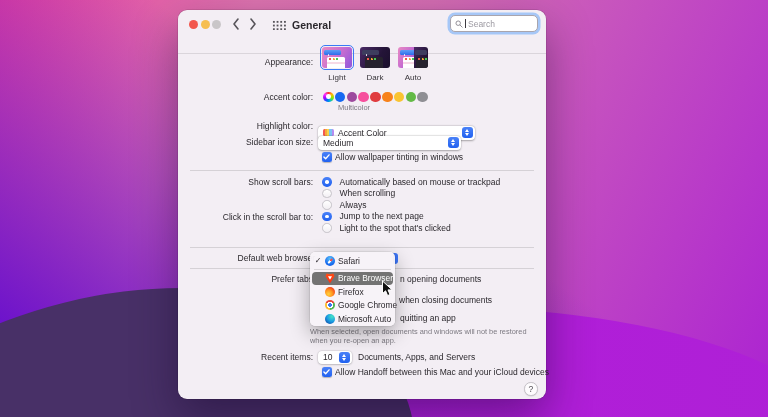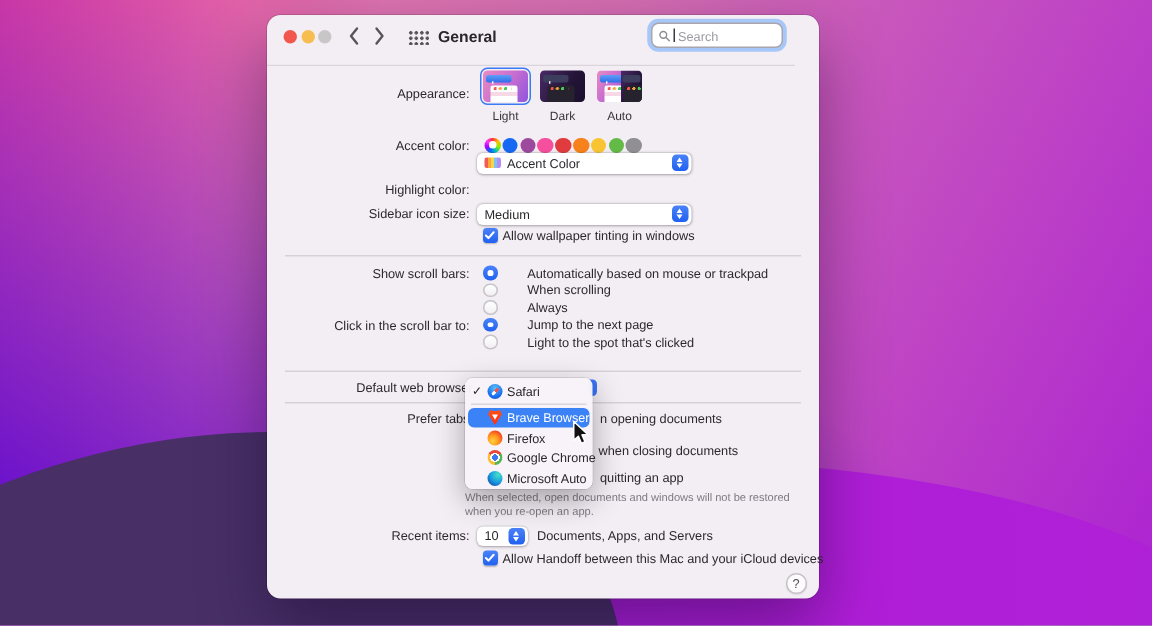--- a/index.html
+++ b/index.html
@@ -13,21 +13,21 @@
   .wave-bright { position:absolute; left:-80px; right:-80px; bottom:-210px; height:320px;
     background:linear-gradient(90deg,#8e1fd0,#b01ed8 70%,#ae21d6);
     border-radius:100% 100% 0 0; transform:rotate(-2deg); }
   .wave-dark { position:absolute; left:-200px; bottom:-260px; width:620px; height:380px;
     background:#483067; border-radius:50%; transform:rotate(-14deg); }
 
   
   .window { position:absolute; left:178px; top:10px; width:368px; height:389px;
     background:#f3eef4; border-radius:9px; box-shadow:0 18px 45px rgba(20,0,40,.42), 0 0 0 .5px rgba(0,0,0,.18);
     font-size:8.5px; color:#2b282d; }
-  .toolbar { position:absolute; left:0; top:0; right:16px; height:34px;
+  .toolbar { position:absolute; left:0; top:0; right:0; height:44px;
     border-bottom:1px solid rgba(0,0,0,.1); border-radius:9px 9px 0 0; }
   .tl { position:absolute; top:9.5px; width:9px; height:9px; border-radius:50%; }
   .tl-red { left:11px; background:#f2574e; }
   .tl-yellow { left:22.5px; background:#f6be50; }
   .tl-gray { left:34px; background:#c9c6c8; }
   .nav-chevron { position:absolute; top:7px; width:10px; height:14px; }
   .grid-icon { position:absolute; left:94px; top:10px; width:14px; height:10px;
     background-image:radial-gradient(circle,#57545a 1px,transparent 1.15px);
     background-size:3.7px 3.7px; }
   .win-title { position:absolute; left:114px; top:9px; font-size:10.5px; font-weight:bold; color:#2a272c; }
@@ -37,21 +37,21 @@
   .search .caret { width:1px; height:9px; background:#3c3a40; }
   .search .ph { color:#9c99a1; font-size:8.5px; }
 
   
   .label { position:absolute; right:233px; transform:translateY(-50%); white-space:nowrap; color:#2b282d; }
   .divider { position:absolute; left:12px; right:12px; height:1px; background:rgba(0,0,0,.12); }
   .check { position:absolute; width:9.5px; height:9.5px; border-radius:2.5px;
     background:linear-gradient(#4a82f8,#2161f0); box-shadow:0 .5px 1px rgba(0,0,0,.25); }
   .check svg { position:absolute; left:1.2px; top:1.7px; }
   .cb-label { position:absolute; transform:translateY(-50%); white-space:nowrap; }
-  .radio-row { display:flex; align-items:center; height:11.5px; gap:20px; }
+  .radio-row { display:flex; align-items:center; height:11.5px; gap:8px; }
   .radio { width:9.5px; height:9.5px; border-radius:50%; flex:0 0 auto;
     background:linear-gradient(#fff,#f2eff3); border:.5px solid #c6c3c9; position:relative; }
   .radio.on { background:linear-gradient(#4a82f8,#2161f0); border:none; }
   .radio.on::after { content:""; position:absolute; left:3px; top:3px; width:3.5px; height:3.5px;
     border-radius:50%; background:#fff; }
 
   .popup { position:absolute; height:13.5px; background:#fff; border-radius:4px;
     box-shadow:0 .5px 2px rgba(0,0,0,.3), 0 0 0 .5px rgba(0,0,0,.06);
     display:flex; align-items:center; padding:0 2px 0 5px; }
   .popup .ptext { flex:1; white-space:nowrap; }
@@ -89,21 +89,21 @@
   .dot.multi { background:conic-gradient(#f33,#fb0,#8e0,#0bc,#06f,#a0f,#f3f,#f33); }
   .dot.multi::after { content:""; position:absolute; left:2.9px; top:2.9px; width:4.7px; height:4.7px;
     border-radius:50%; background:#fff; }
 
   
   .menu { position:absolute; left:132px; top:242px; width:85px; height:73.5px;
     background:rgba(247,243,248,.97); border-radius:5px;
     box-shadow:0 7px 20px rgba(0,0,0,.32), 0 0 0 .5px rgba(0,0,0,.12); padding-top:2px; z-index:5; }
   .mrow { display:flex; align-items:center; height:13.5px; margin:0 2px; padding-left:2px;
     border-radius:4px; gap:3px; white-space:nowrap; }
-  .mrow.hl { background:#3b82f6; color:#fff; }
+  .mrow.hl { background:#737373; color:#fff; }
   .mcheck { width:8px; font-size:8px; flex:0 0 auto; text-align:center; }
   .msep { height:1px; background:rgba(0,0,0,.12); margin:1.5px 4px; }
   .mlabel { font-size:8.4px; }
   .micon { width:10px; height:10px; flex:0 0 auto; position:relative; }
   .ic-safari { border-radius:50%; background:radial-gradient(circle at 50% 28%,#5ac2f7,#1a6ef0 62%,#1557d8); }
   .ic-safari::after { content:""; position:absolute; left:1.8px; top:4.2px; width:6.4px; height:1.6px;
     border-radius:1px; background:linear-gradient(90deg,#fff 50%,#ff4d42 50%); transform:rotate(-45deg); }
   .ic-brave { background:linear-gradient(#ff5117,#ff2e12);
     clip-path:polygon(50% 100%,5% 30%,16% 3%,50% 9%,84% 3%,95% 30%); }
   .ic-brave::after { content:""; position:absolute; left:3px; top:3px; width:4px; height:3.5px;
@@ -201,21 +201,21 @@
         <div class="dot" style="left: 35.4px; background: rgb(246, 79, 157);"></div>
         <div class="dot" style="left: 47.2px; background: rgb(224, 60, 63);"></div>
         <div class="dot" style="left: 59px; background: rgb(247, 130, 27);"></div>
         <div class="dot" style="left: 70.8px; background: rgb(249, 196, 49);"></div>
         <div class="dot" style="left: 82.6px; background: rgb(99, 186, 70);"></div>
         <div class="dot" style="left: 94.4px; background: rgb(143, 143, 148);"></div>
       </div>
     <div class="muted" style="position:absolute;left:145px;top:92.5px;font-size:7.5px">Multicolor</div>
 
     <div class="label" style="top:115.5px">Highlight color:</div>
-    <div class="popup" style="left:140px;top:92px;width:143px">
+    <div class="popup" style="left:140px;top:116px;width:157px">
       <div class="swatch"></div>
       <div class="ptext">Accent Color</div>
       <div class="stepper"></div>
     </div>
 
     <div class="label" style="top:132px">Sidebar icon size:</div>
     <div class="popup" style="left:140px;top:126px;width:143px">
       <div class="ptext">Medium</div>
       <div class="stepper"></div>
     </div>

